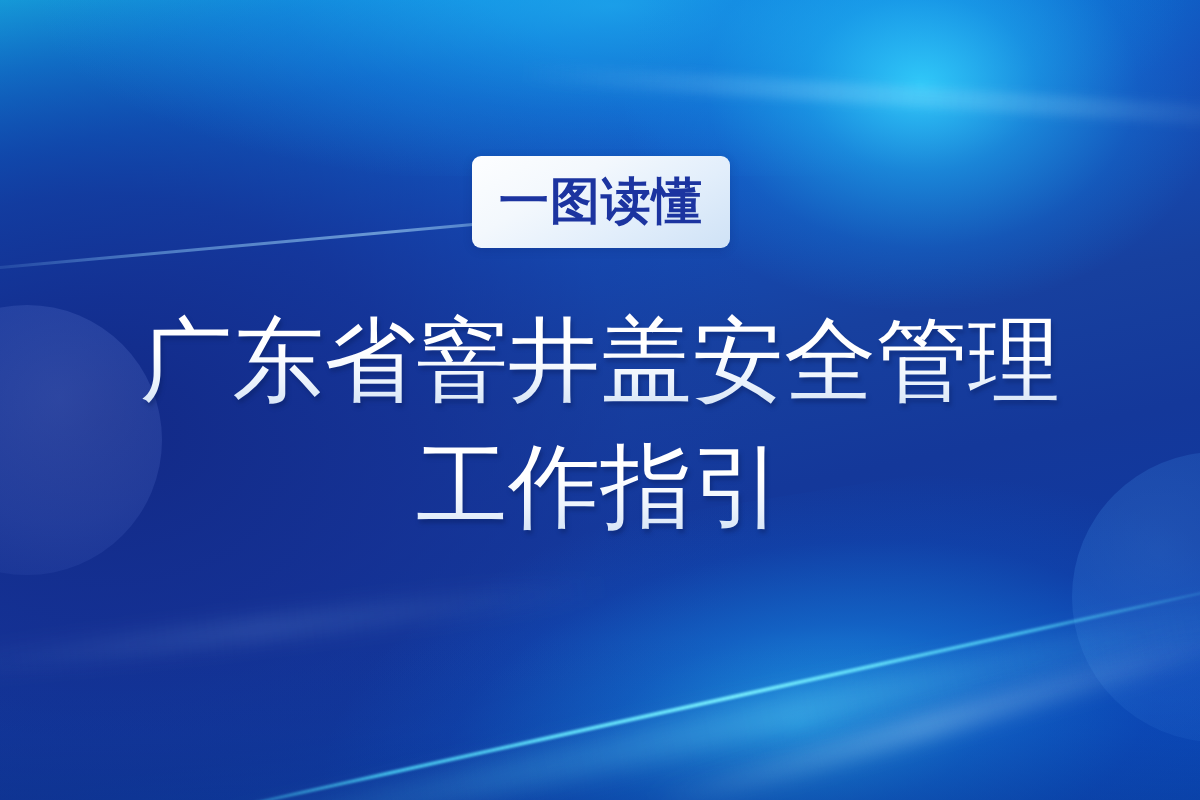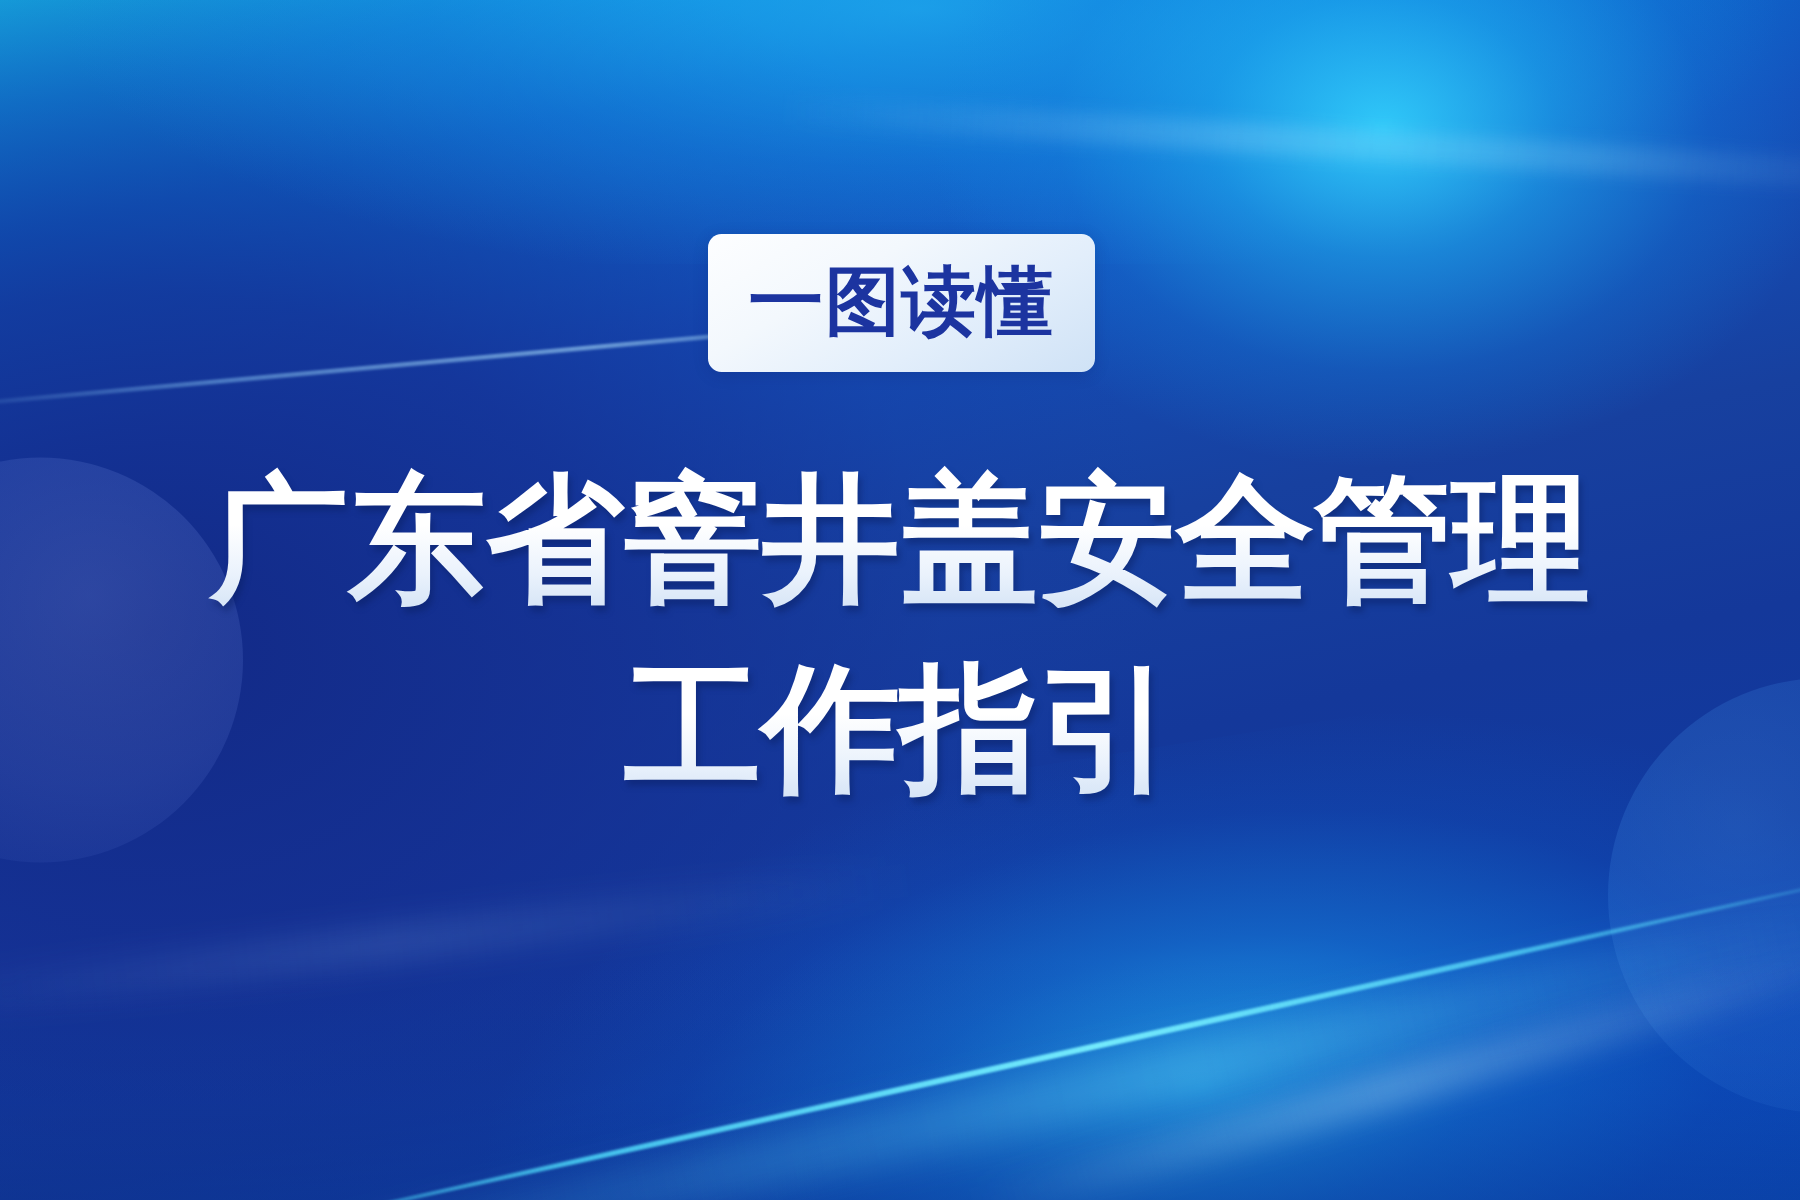--- a/index.html
+++ b/index.html
@@ -266,21 +266,21 @@
 
   .title-block {
     position: absolute;
     left: 0;
     right: 0;
     top: 296px;
     text-align: center;
   }
   .title-line {
     font-size: 92px;
-    font-weight: bold;
+    font-weight: normal;
     line-height: 128px;
     letter-spacing: 0px;
     white-space: nowrap;
     background: linear-gradient(to bottom,
       #ffffff 0%,
       #ffffff 42%,
       #eaf2fc 68%,
       #cedff4 93%,
       #c3d8f2 100%);
     -webkit-background-clip: text;

